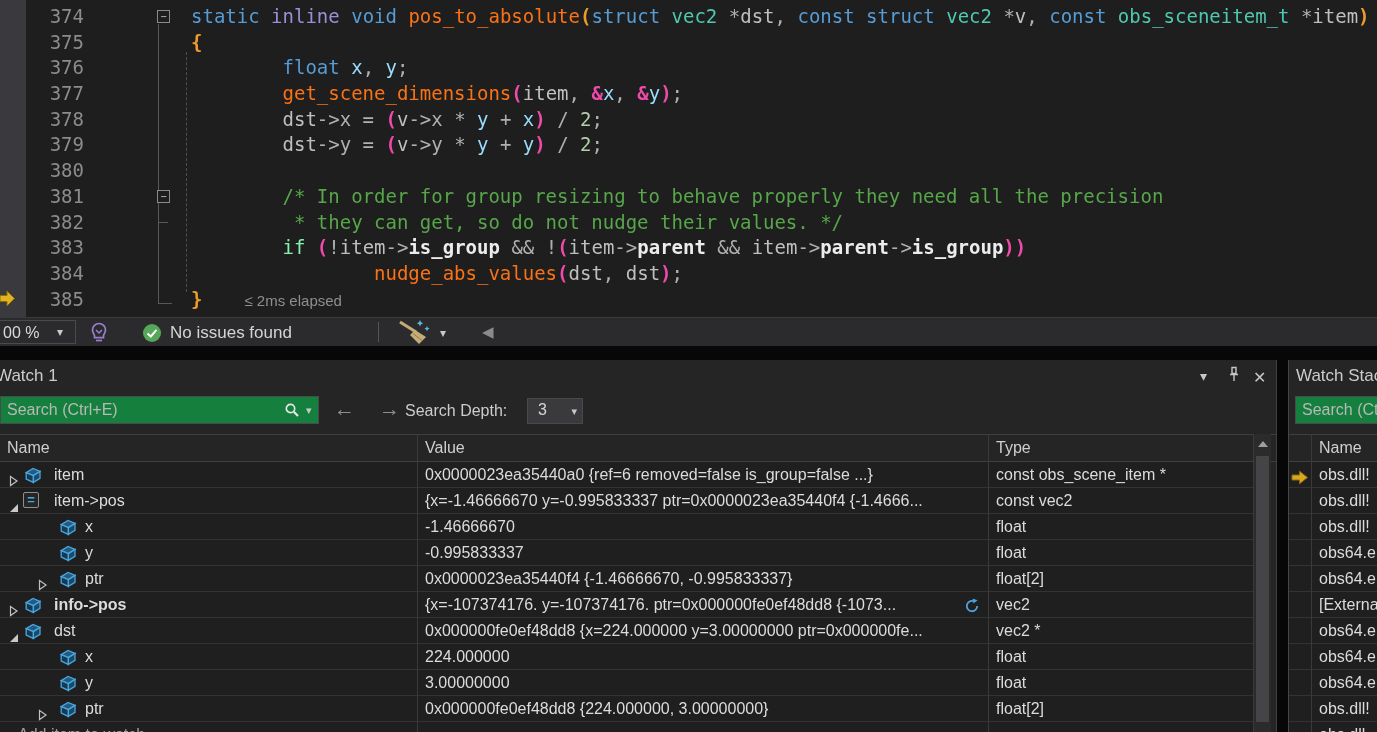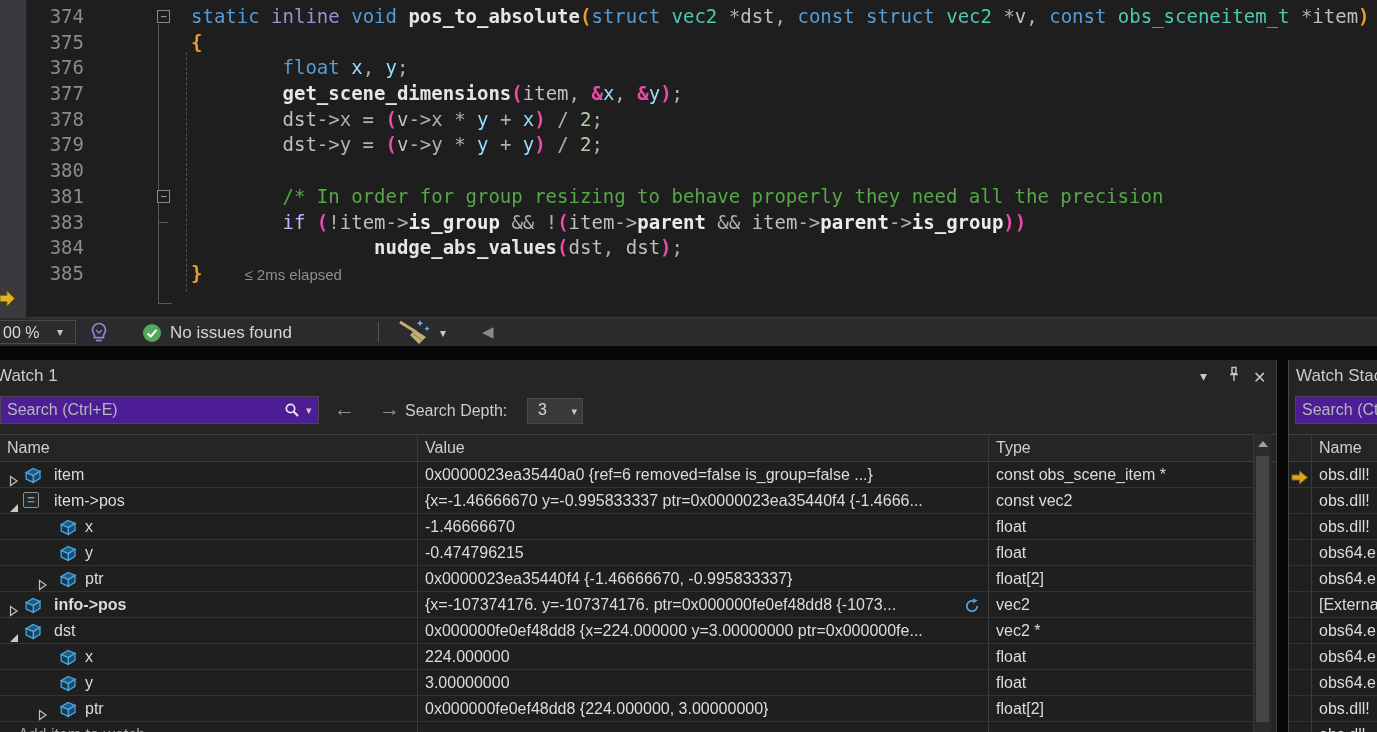--- a/index.html
+++ b/index.html
@@ -26,29 +26,29 @@
   .region-tick { position:absolute; left:158px; top:222px; width:10px; height:1px;
                  background:#585858; }
   .indent-guide { position:absolute; left:186px; top:52px; height:240px;
                   border-left:1px dashed #4f4f4f; }
   .dbg-arrow { position:absolute; left:0; top:290px; z-index:4; }
 
   
   .kw  { color:#569cd6; }
   .inl { color:#9d8fd6; }
   .typ { color:#4ec9b0; }
-  .fn  { color:#e5e5e5; font-weight:bold; }
+  .fn  { color:#f97316; font-weight:normal; }
   .var { color:#9cdcfe; }
   .par { color:#bfbfbf; }
   .op  { color:#b0b0b0; }
   .num { color:#b5cea8; }
   .com { color:#57a64a; }
   .p1  { color:#ee9b2d; font-weight:bold; }
   .p2  { color:#ee4aaa; font-weight:bold; }
-  .ctl { color:#c4b5fd; }
+  .ctl { color:#86efac; }
   .mem { color:#ececec; font-weight:bold; }
   .t   { color:#dcdcdc; }
   .note{ font-family:"Liberation Sans", sans-serif; font-size:15px; color:#8f8f8f;
          margin-left:42px; font-weight:normal; }
 
   
   .statusbar { position:absolute; left:0; top:317px; width:1377px; height:29px;
                background:#2b2b2d; border-top:1px solid #3a3a3a; }
   .zoom-box { position:absolute; left:-24px; top:2px; width:100px; height:24px;
               border:1px solid #4a4a4e; background:#2b2b2d; }
@@ -61,21 +61,21 @@
   .sb-sep { position:absolute; top:4px; width:1px; height:20px; background:#555; }
   .sb-caret { position:absolute; color:#c8c8c8; font-size:12px; top:8px; }
   .sb-tri { position:absolute; left:482px; top:5px; color:#8a8a8a; font-size:15px; }
 
   
   .panel { position:absolute; top:360px; height:372px; background:#252526; overflow:hidden; }
   .watch { left:0; width:1277px; border-right:1px solid #3f3f46; }
   .callstack { left:1288px; width:89px; border-left:1px solid #46464a; }
   .p-title { position:absolute; top:6px; color:#cccccc; font-size:17px; white-space:nowrap; }
   .w-icons { position:absolute; top:8px; color:#c8c8c8; font-size:14px; }
-  .srch { position:absolute; top:36px; height:28px; background:#4c1d95;
+  .srch { position:absolute; top:36px; height:28px; background:#15803d;
           border:1px solid #49494d; color:#cccccc; font-size:16px; padding:0 36px 0 6px;
           font-family:"Liberation Sans", sans-serif; outline:none; }
   .srch::placeholder { color:#b8b8b8; opacity:1; }
   .nav-arrow { position:absolute; top:37px; color:#8f8f8f; font-size:21px; }
   .depth-label { position:absolute; left:405px; top:42px; color:#cccccc; font-size:16px; }
   .combo { position:absolute; left:527px; top:38px; width:56px; height:26px;
            background:#3a3a3d; border:1px solid #49494d; color:#d6d6d6; font-size:16px; }
   .combo .val { position:absolute; left:10px; top:2px; }
   .combo .car { position:absolute; right:5px; top:6px; font-size:11px; color:#c8c8c8; }
 
@@ -123,20 +123,21 @@
   <div class="bp-margin"></div>
   <div id="code-lines">
       <div class="cl"><span class="lnum">374</span><span class="fold-box">−</span><span class="codetext"><span class="kw">static</span><span class="t"> </span><span class="inl">inline</span><span class="t"> </span><span class="kw">void</span><span class="t"> </span><span class="fn">pos_to_absolute</span><span class="p1">(</span><span class="kw">struct</span><span class="t"> </span><span class="typ">vec2</span><span class="op"> *</span><span class="par">dst</span><span class="op">,</span><span class="t"> </span><span class="kw">const</span><span class="t"> </span><span class="kw">struct</span><span class="t"> </span><span class="typ">vec2</span><span class="op"> *</span><span class="par">v</span><span class="op">,</span><span class="t"> </span><span class="kw">const</span><span class="t"> </span><span class="typ">obs_sceneitem_t</span><span class="op"> *</span><span class="par">item</span><span class="p1">)</span></span></div>
       <div class="cl"><span class="lnum">375</span><span class="codetext"><span class="p1">{</span></span></div>
       <div class="cl"><span class="lnum">376</span><span class="codetext"><span class="t">        </span><span class="kw">float</span><span class="t"> </span><span class="var">x</span><span class="op">,</span><span class="t"> </span><span class="var">y</span><span class="op">;</span></span></div>
       <div class="cl"><span class="lnum">377</span><span class="codetext"><span class="t">        </span><span class="fn">get_scene_dimensions</span><span class="p2">(</span><span class="par">item</span><span class="op">,</span><span class="t"> </span><span class="p2">&amp;</span><span class="var">x</span><span class="op">,</span><span class="t"> </span><span class="p2">&amp;</span><span class="var">y</span><span class="p2">)</span><span class="op">;</span></span></div>
       <div class="cl"><span class="lnum">378</span><span class="codetext"><span class="t">        </span><span class="par">dst</span><span class="op">-&gt;x = </span><span class="p2">(</span><span class="par">v</span><span class="op">-&gt;x * </span><span class="var">y</span><span class="op"> + </span><span class="var">x</span><span class="p2">)</span><span class="op"> / </span><span class="num">2</span><span class="op">;</span></span></div>
       <div class="cl"><span class="lnum">379</span><span class="codetext"><span class="t">        </span><span class="par">dst</span><span class="op">-&gt;y = </span><span class="p2">(</span><span class="par">v</span><span class="op">-&gt;y * </span><span class="var">y</span><span class="op"> + </span><span class="var">y</span><span class="p2">)</span><span class="op"> / </span><span class="num">2</span><span class="op">;</span></span></div>
       <div class="cl"><span class="lnum">380</span><span class="codetext"></span></div>
       <div class="cl"><span class="lnum">381</span><span class="fold-box">−</span><span class="codetext"><span class="t">        </span><span class="com">/* In order for group resizing to behave properly they need all the precision</span></span></div>
+      <div class="cl"><span class="lnum">382</span><span class="codetext"><span class="t">        </span><span class="com"> * they can get, so do not nudge their values. */</span></span></div>
       <div class="cl"><span class="lnum">383</span><span class="codetext"><span class="t">        </span><span class="ctl">if</span><span class="t"> </span><span class="p2">(</span><span class="op">!</span><span class="par">item</span><span class="op">-&gt;</span><span class="mem">is_group</span><span class="op"> &amp;&amp; !</span><span class="p2">(</span><span class="par">item</span><span class="op">-&gt;</span><span class="mem">parent</span><span class="op"> &amp;&amp; </span><span class="par">item</span><span class="op">-&gt;</span><span class="mem">parent</span><span class="op">-&gt;</span><span class="mem">is_group</span><span class="p2">))</span></span></div>
       <div class="cl"><span class="lnum">384</span><span class="codetext"><span class="t">                </span><span class="fn">nudge_abs_values</span><span class="p2">(</span><span class="par">dst</span><span class="op">,</span><span class="t"> </span><span class="par">dst</span><span class="p2">)</span><span class="op">;</span></span></div>
       <div class="cl"><span class="lnum">385</span><span class="codetext"><span class="p1">}</span><span class="note">≤ 2ms elapsed</span></span></div>
     </div>
   <div class="region-line"></div>
   <div class="region-tick"></div>
   <div class="indent-guide"></div>
   <div class="dbg-arrow">
     <svg width="15" height="17" viewBox="0 0 15 17">
         <path d="M0,5.5 L7,5.5 L7,1 L14.5,8.5 L7,16 L7,11.5 L0,11.5 Z" fill="#e0b322" stroke="#8f6d00" stroke-width="1"></path>
@@ -252,21 +253,21 @@
         <span class="wr-type">float</span>
       </div>
       <div class="wrow">
         <span class="wr-icon" style="left: 58px;"><svg width="20" height="17" viewBox="0 0 20 17">
             <path d="M3.2,5.6 L10,1.4 L17,4.4 L10.4,8.6 Z" fill="#235a80" stroke="#4aa6e0" stroke-width="1.3"></path>
             <path d="M3.2,5.6 L10.4,8.6 L10.4,15.4 L3.2,12 Z" fill="#153a52" stroke="#4aa6e0" stroke-width="1.3"></path>
             <path d="M10.4,8.6 L17,4.4 L17,11.4 L10.4,15.4 Z" fill="#1b4a68" stroke="#4aa6e0" stroke-width="1.3"></path>
           </svg></span>
         <span class="wr-name" style="left: 85px;">y</span>
         <span class="wr-val">
-          <span>-0.474796215</span>
+          <span>-0.995833337</span>
         </span>
         <span class="wr-type">float</span>
       </div>
       <div class="wrow">
         <span class="wr-arrow" style="left: 38px;"><svg width="10" height="12" viewBox="0 0 10 12">
             <path d="M1.5,1.5 L8,6 L1.5,10.5 Z" fill="none" stroke="#c0c0c0" stroke-width="1.2"></path>
           </svg></span>
         <span class="wr-icon" style="left: 58px;"><svg width="20" height="17" viewBox="0 0 20 17">
             <path d="M3.2,5.6 L10,1.4 L17,4.4 L10.4,8.6 Z" fill="#235a80" stroke="#4aa6e0" stroke-width="1.3"></path>
             <path d="M3.2,5.6 L10.4,8.6 L10.4,15.4 L3.2,12 Z" fill="#153a52" stroke="#4aa6e0" stroke-width="1.3"></path>

